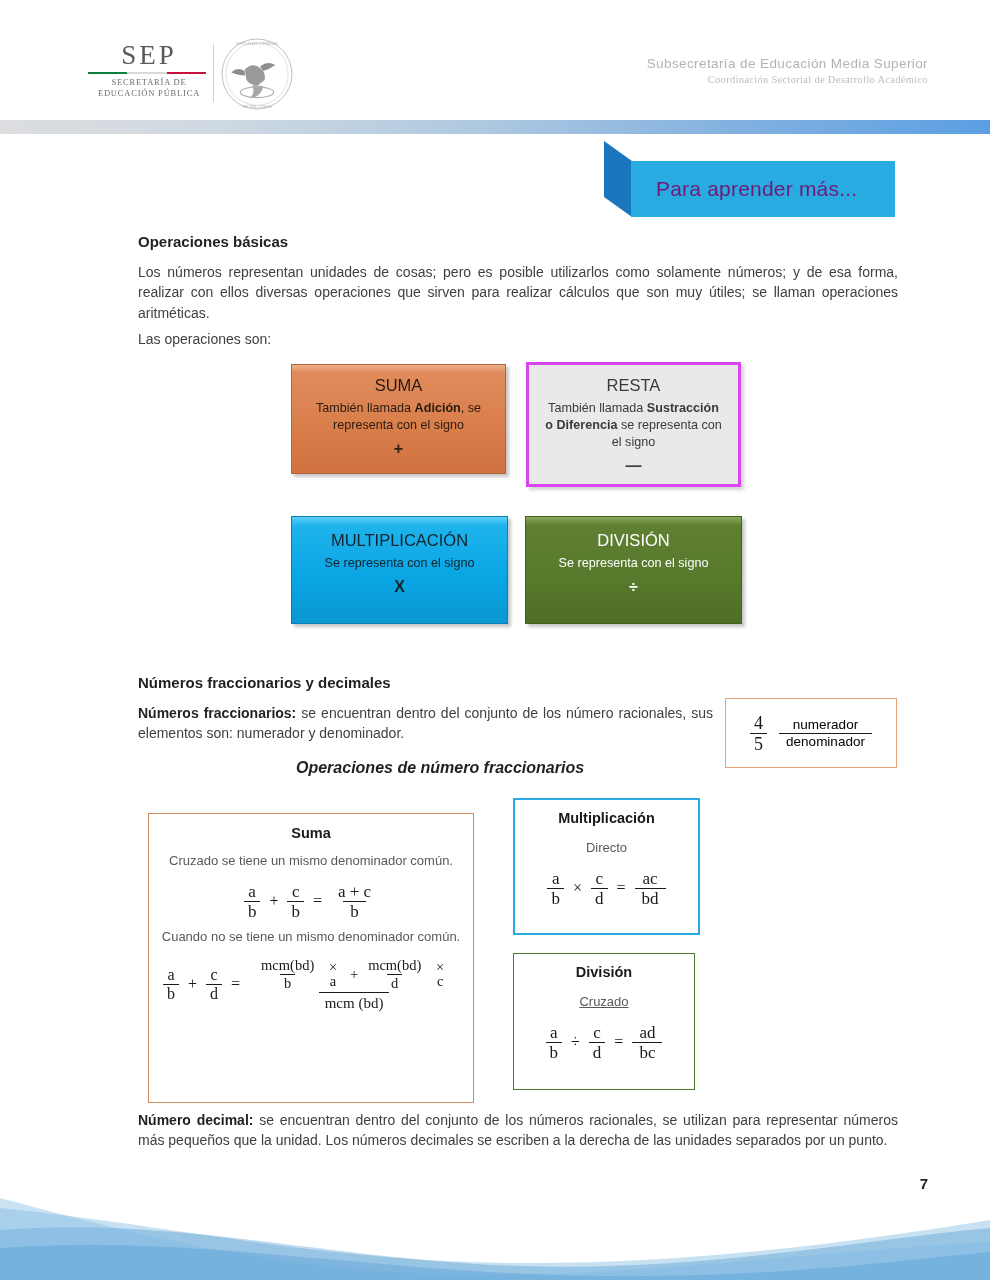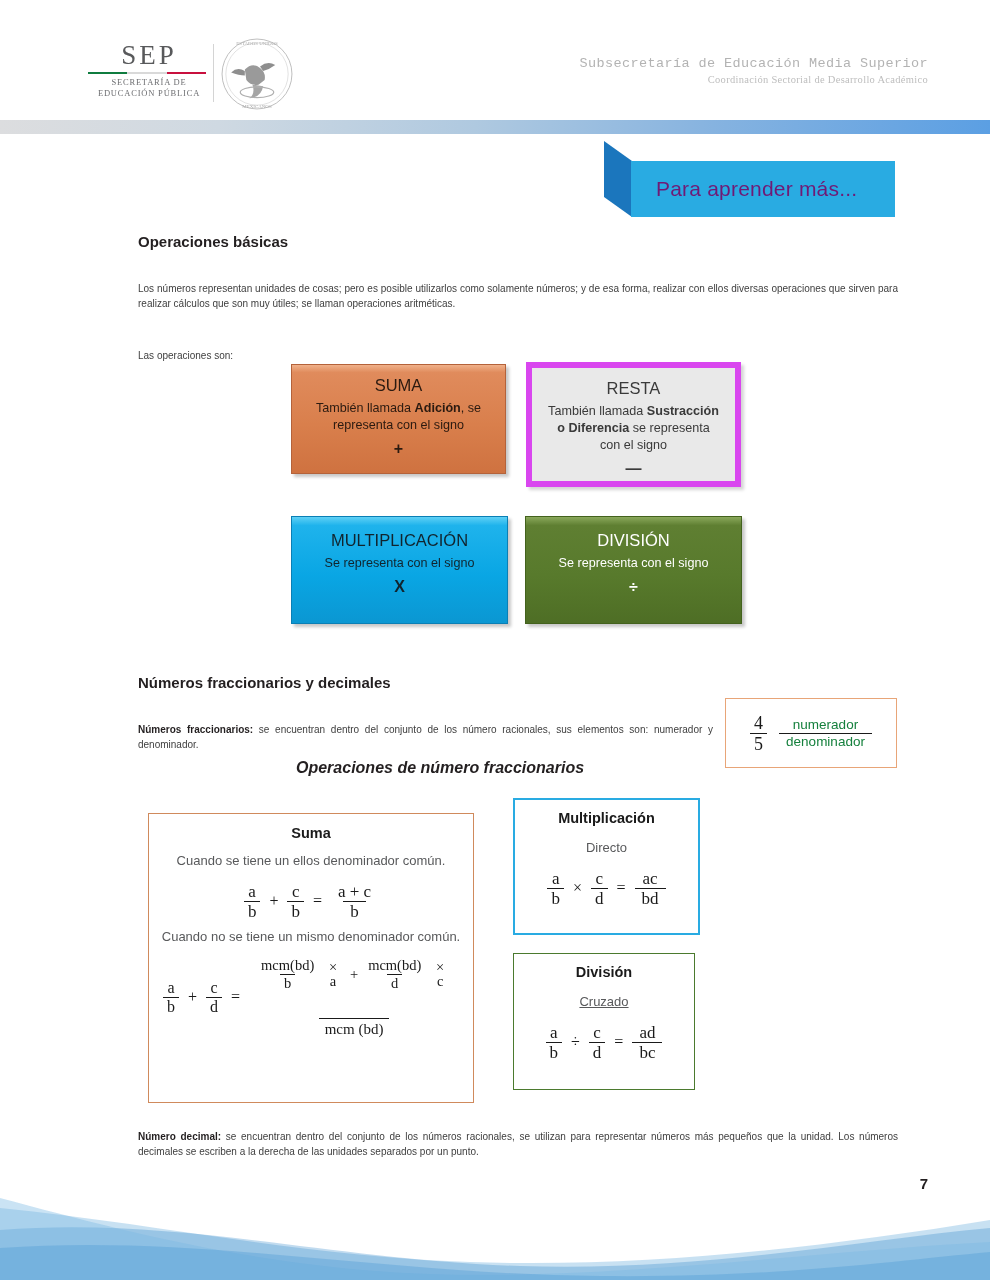--- a/index.html
+++ b/index.html
@@ -19,54 +19,54 @@
   .tricolor i{display:block;height:2px;flex:1;}
   .tri-g{background:#0f7c3f;}
   .tri-w{background:#d9d9d9;}
   .tri-r{background:#c8103e;}
   .sep-sub{font-family:"Liberation Serif", serif;font-size:8.5px;letter-spacing:.8px;color:#6d6e71;line-height:1.35;text-transform:uppercase;}
   .vrule{position:absolute;left:213px;top:44px;width:1px;height:58px;background:#d4d4d4;}
 
   .eagle{position:absolute;left:218px;top:36px;width:78px;height:76px;}
 
   .header-right{position:absolute;right:62px;top:56px;text-align:right;}
-  .hr-line1{font-family:Liberation Mono, monospace;font-size:13.5px;letter-spacing:.4px;color:#b3b3b3;line-height:1.25;}
+  .hr-line1{font-family:Liberation Sans, sans-serif;font-size:13.5px;letter-spacing:.4px;color:#b3b3b3;line-height:1.25;}
   .hr-line2{font-family:"Liberation Serif", serif;font-size:10.5px;letter-spacing:.3px;color:#bdbdbd;line-height:1.3;}
 
   .header-band{position:absolute;left:0;top:120px;width:990px;height:14px;
     background:linear-gradient(90deg,#dcdddf 0%,#cfd9e2 22%,#afc9e0 48%,#86b3e0 72%,#5b9fe3 100%);}
 
   
   .banner{position:absolute;left:480px;top:141px;width:415px;height:80px;}
   .banner-tab{position:absolute;left:0;top:0;width:125px;height:56px;background:#e8741c;
     display:flex;align-items:center;justify-content:center;}
   .banner-tab-txt{color:#ffffff;font-size:11.5px;font-weight:bold;line-height:1.25;text-align:center;letter-spacing:.2px;}
   .banner-wedge{position:absolute;left:124px;top:0;width:28px;height:76px;background:#1b76bd;
     clip-path:polygon(0 0,100% 20px,100% 100%,0 56px);}
   .banner-ribbon{position:absolute;left:151px;top:20px;width:264px;height:56px;background:#29abe2;
     display:flex;align-items:center;}
   .banner-ribbon-txt{color:#701a75;font-size:21px;padding-left:25px;letter-spacing:.2px;}
 
   
   .h-sec{position:absolute;font-size:15px;font-weight:bold;color:#231f20;}
-  .para{position:absolute;font-size:10px;line-height:1.45;color:#404040;text-align:justify;margin-top:20px;}
+  .para{position:absolute;font-size:14px;line-height:1.45;color:#404040;text-align:justify;}
   .para b{color:#231f20;}
 
   
   .opbox{position:absolute;box-sizing:border-box;text-align:center;}
   .opbox .title{font-size:16.5px;line-height:1.1;margin-bottom:6px;}
   .opbox .desc{font-size:12.6px;line-height:1.35;}
   .opbox .sign{font-size:16px;font-weight:bold;margin-top:6px;}
 
   .box-suma{left:291px;top:364px;width:215px;height:110px;padding:11px 14px 0;
     background:linear-gradient(180deg,#f0b18a 0%,#e08b5c 7%,#d97f4c 55%,#cf7240 100%);
     border:1px solid #b4623a;color:#2b1a10;
     box-shadow:3px 3px 3px rgba(0,0,0,.22);}
   .box-resta{left:526px;top:362px;width:215px;height:125px;padding:11px 14px 0;
-    background:#e9e9e9;border:6px solid #d946ef;color:#3a3a3a;
+    background:#e9e9e9;border:3px solid #d946ef;color:#3a3a3a;
     box-shadow:3px 3px 3px rgba(0,0,0,.17);}
   .box-mult{left:291px;top:516px;width:217px;height:108px;padding:14px 14px 0;
     background:linear-gradient(180deg,#5fd0f5 0%,#1fb3ec 8%,#09a6e4 55%,#0b97d2 100%);
     border:1px solid #0a7fb5;color:#11242e;
     box-shadow:3px 3px 3px rgba(0,0,0,.22);}
   .box-div{left:525px;top:516px;width:217px;height:108px;padding:14px 14px 0;
     background:linear-gradient(180deg,#8aa85b 0%,#5f7f32 8%,#587a2c 55%,#4e6e25 100%);
     border:1px solid #43621d;color:#ffffff;
     box-shadow:3px 3px 3px rgba(0,0,0,.22);}
 
@@ -79,21 +79,21 @@
   
   .mrow{display:inline-flex;align-items:center;font-family:"Liberation Serif", serif;
     font-size:17px;color:#1a1a1a;line-height:1;}
   .mrow .op{margin:0 7px;font-size:16px;}
   .frac{display:inline-flex;flex-direction:column;align-items:center;margin:0 2px;}
   .frac .num{padding:0 4px 1px;}
   .frac .den{padding:1px 4px 0;border-top:1.3px solid #1a1a1a;}
   .frac.wide .num,.frac.wide .den{padding-left:7px;padding-right:7px;}
 
   .numden .mrow{font-size:18px;}
-  .numden .lbl{font-family:"Liberation Sans", sans-serif;font-size:13.5px;color:#15803d;}
+  .numden .lbl{font-family:"Liberation Sans", sans-serif;font-size:13.5px;color:#000000;}
 
   
   .panel{position:absolute;box-sizing:border-box;background:#fff;text-align:center;}
   .panel .p-title{font-size:14.5px;font-weight:bold;color:#1a1a1a;}
   .panel .p-sub{font-size:13px;color:#58595b;line-height:1.35;}
   .panel-suma{left:148px;top:813px;width:326px;height:290px;border:1.6px solid #d08a5c;padding:11px 12px 0;}
   .panel-mult{left:513px;top:798px;width:187px;height:137px;border:2px solid #29abe2;padding:10px 10px 0;}
   .panel-div{left:513px;top:953px;width:182px;height:137px;border:1.8px solid #4b7a2e;padding:10px 10px 0;}
 
   .pagenum{position:absolute;right:62px;top:1175px;font-size:15px;font-weight:bold;color:#231f20;}
@@ -195,21 +195,21 @@
         <span class="den lbl">denominador</span>
       </span>
     </span>
   </div>
 
   <div class="italic-head" style="left:280px;top:759px;">Operaciones de número fraccionarios</div>
 
   <div class="panel panel-suma">
     <div class="p-title">Suma</div>
 
-    <div class="p-sub" style="margin-top:11px;">Cuando se tiene un ellos denominador común.</div>
+    <div class="p-sub" style="margin-top:11px;">Cruzado se tiene un mismo denominador común.</div>
 
     <div style="margin-top:13px;">
       <span class="mrow">
         <span class="frac">
           <span class="num">a</span>
           <span class="den">b</span>
         </span>
         <span class="op">+</span>
         <span class="frac">
           <span class="num">c</span>
@@ -230,21 +230,21 @@
         <span class="frac">
           <span class="num">a</span>
           <span class="den">b</span>
         </span>
         <span class="op">+</span>
         <span class="frac">
           <span class="num">c</span>
           <span class="den">d</span>
         </span>
         <span class="op">=</span>
-        <span class="frac" style="margin-left:2px;gap:26px;">
+        <span class="frac" style="margin-left:2px;">
           <span class="num" style="padding:0 6px 2px;">
             <span class="mrow" style="font-size:14.5px;">
               <span class="frac">
                 <span class="num">mcm(bd)</span>
                 <span class="den">b</span>
               </span>
               <span style="margin:0 5px;">× a</span>
               <span style="margin:0 4px;">+</span>
               <span class="frac">
                 <span class="num">mcm(bd)</span>

